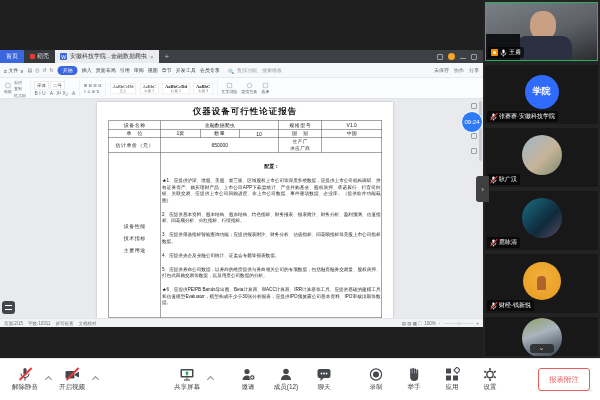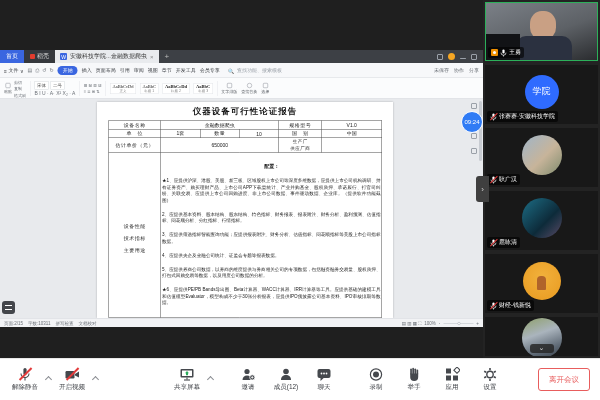--- a/index.html
+++ b/index.html
@@ -83,21 +83,21 @@
   .sidebar{position:absolute;right:0;top:0;width:117px;height:358px;background:#232323;padding:2px;z-index:6;}
   .tile{position:relative;width:113px;height:59px;background:#181818;margin-bottom:4px;overflow:hidden;}
   .tile.speaking{border:1.5px solid #2cb05a;}
   .vid{position:absolute;inset:0;background:linear-gradient(160deg,#7b8087 0%,#5d6166 55%,#2a2c2f 100%);}
   .vid .head{position:absolute;left:44px;top:8px;width:26px;height:28px;border-radius:45% 45% 40% 40%;background:#c9a084;}
   .vid .body{position:absolute;left:30px;top:33px;width:56px;height:26px;border-radius:10px 10px 0 0;background:#2b3140;}
   .vid .dark{position:absolute;left:0;bottom:0;width:34px;height:26px;background:#121316;}
   .name-tag{position:absolute;left:2px;bottom:2px;display:flex;align-items:center;gap:2px;background:rgba(0,0,0,.6);border-radius:2px;padding:1px 3px;color:#fff;font-size:6px;white-space:nowrap;max-width:108px;overflow:hidden;}
   .host-badge{width:7px;height:7px;background:#f29100;border-radius:1px;display:flex;align-items:center;justify-content:center;}
   .host-badge div{width:3px;height:3px;background:#fff;border-radius:50%;}
-  .avatar{position:absolute;left:50%;top:45%;transform:translate(-50%,-50%);border-radius:50%;display:flex;align-items:center;justify-content:center;color:#fff;}
+  .avatar{position:absolute;left:50%;top:45%;transform:translate(-50%,-50%);border-radius:50%;display:flex;align-items:center;justify-content:center;color:#fff;font-weight:bold;}
   .handle{position:absolute;left:-7px;top:176px;width:13px;height:26px;background:#3f3f3f;border-radius:3px 0 0 3px;color:#cfcfcf;font-size:8px;display:flex;align-items:center;justify-content:center;}
   .more-pill{position:absolute;left:50%;transform:translateX(-50%);bottom:3px;width:24px;height:9px;background:rgba(40,40,40,.85);border-radius:3px;color:#ddd;font-size:7px;line-height:7px;text-align:center;}
 
   .mic6{position:relative;width:7px;height:8px;flex:none;}
   .mic6 svg{display:block;}
   .mslash::after{content:"";position:absolute;left:-1px;top:3px;width:10px;height:1.4px;background:#e23b3b;transform:rotate(-45deg);}
 
   
   .bottombar{position:absolute;left:0;bottom:0;width:600px;height:42px;background:#ffffff;border-top:1px solid #e8e8e8;display:flex;align-items:center;z-index:7;}
   .bb-item{display:flex;flex-direction:column;align-items:center;gap:1px;width:38px;flex:none;}
@@ -520,15 +520,15 @@
               <line x1="2.2" y1="4.2" x2="4.2" y2="5.3"></line>
               <line x1="11.8" y1="9.7" x2="13.8" y2="10.8"></line>
               <line x1="2.2" y1="10.8" x2="4.2" y2="9.7"></line>
               <line x1="11.8" y1="5.3" x2="13.8" y2="4.2"></line>
             </g>
           </svg>
       </div>
       <span class="bb-label">设置</span>
     </div>
 
-    <div class="leave-btn">离开会议</div>
+    <div class="leave-btn">报表附注</div>
   </div>
 </div>
 
 </body></html>

